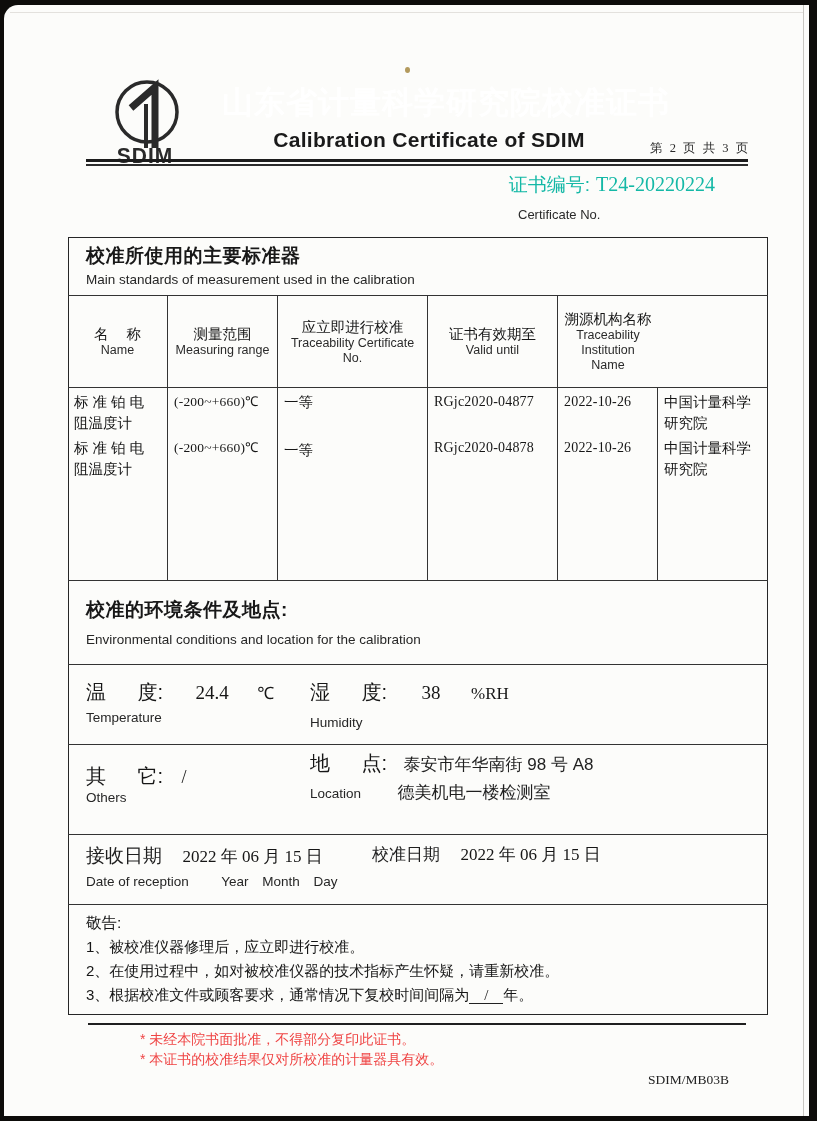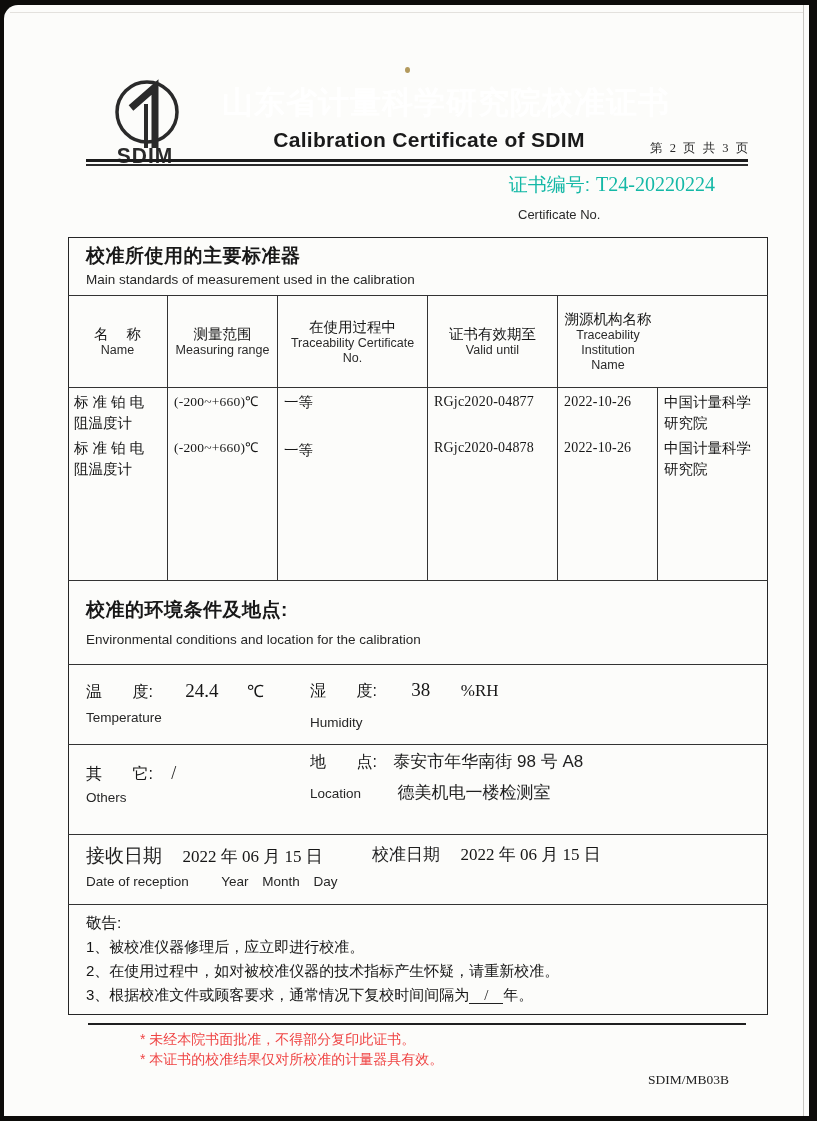--- a/index.html
+++ b/index.html
@@ -53,21 +53,21 @@
   .tbl-body .col { border-right:1.2px solid #333; padding:4px 6px; }
   .tbl-body .col:last-child { border-right:none; }
   .bcell { font-size:14.5px; line-height:1.45; white-space:pre-line; margin-bottom:4px; color:#161616; }
   .bcell.serif { font-family:"Liberation Serif", serif; font-size:13.5px; letter-spacing:0.2px; }
   .bcell.justify { text-align:justify; }
 
   .hline { position:absolute; left:68px; width:700px; height:1.2px; background:#333; }
 
   
   .fieldrow { position:absolute; }
-  .lab-zh { font-size:16px; word-spacing:26px; color:#161616;text-align:center; }
+  .lab-zh { font-size:20px; word-spacing:26px; color:#161616;text-align:center; }
   .lab-en { font-size:13.5px; color:#262626; }
   .v-serif { font-family:"Liberation Serif", serif; color:#161616; }
 
   .notice-title { font-size:15.5px; color:#161616; }
   .notice-item { font-size:15px; color:#161616; }
   .blank { display:inline-block; min-width:34px; text-align:center; border-bottom:1px solid #222;
            font-family:"Liberation Serif", serif; line-height:1; }
 
   .rule-bottom { position:absolute; left:88px; top:1023px; width:658px; height:2px; background:#1f1f1f; }
   .foot-note { position:absolute; left:140px; font-size:14px; color:#ef4444; }
@@ -117,21 +117,21 @@
     <div class="tbl-row tbl-head">
       <div class="cell">
         <span class="zh sp">名 称</span>
         <span class="en">Name</span>
       </div>
       <div class="cell">
         <span class="zh">测量范围</span>
         <span class="en">Measuring range</span>
       </div>
       <div class="cell">
-        <span class="zh">在使用过程中</span>
+        <span class="zh">应立即进行校准</span>
         <span class="en">Traceability Certificate No.</span>
       </div>
       <div class="cell">
         <span class="zh">证书有效期至</span>
         <span class="en">Valid until</span>
       </div>
       <div class="cell">
         <span class="zh">溯源机构名称</span>
         <span class="en">Traceability Institution Name</span>
       </div>

